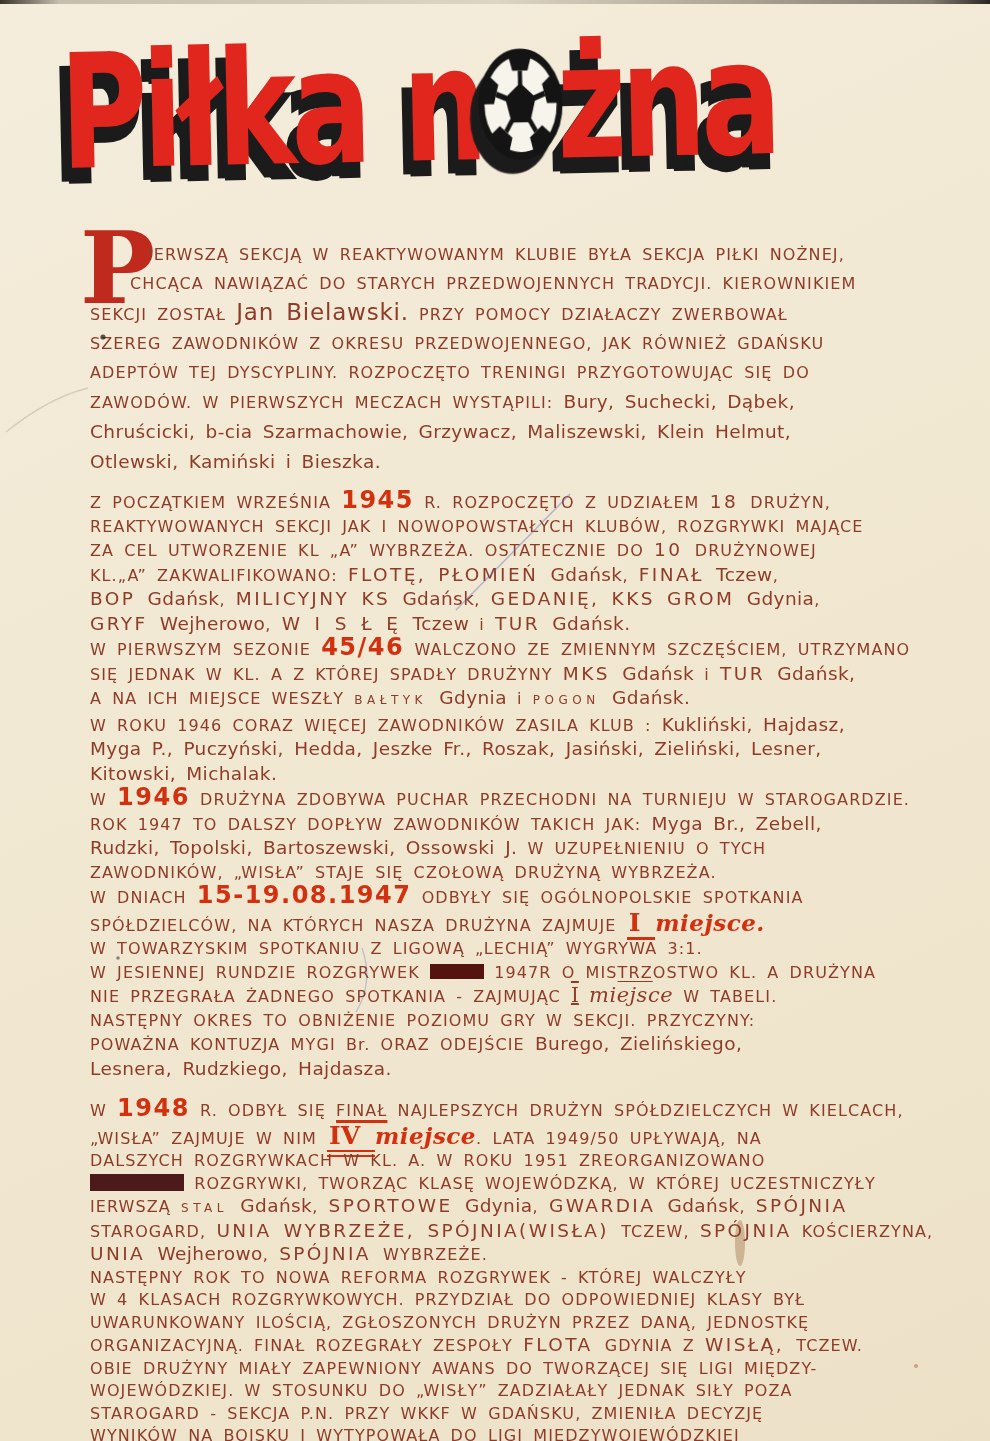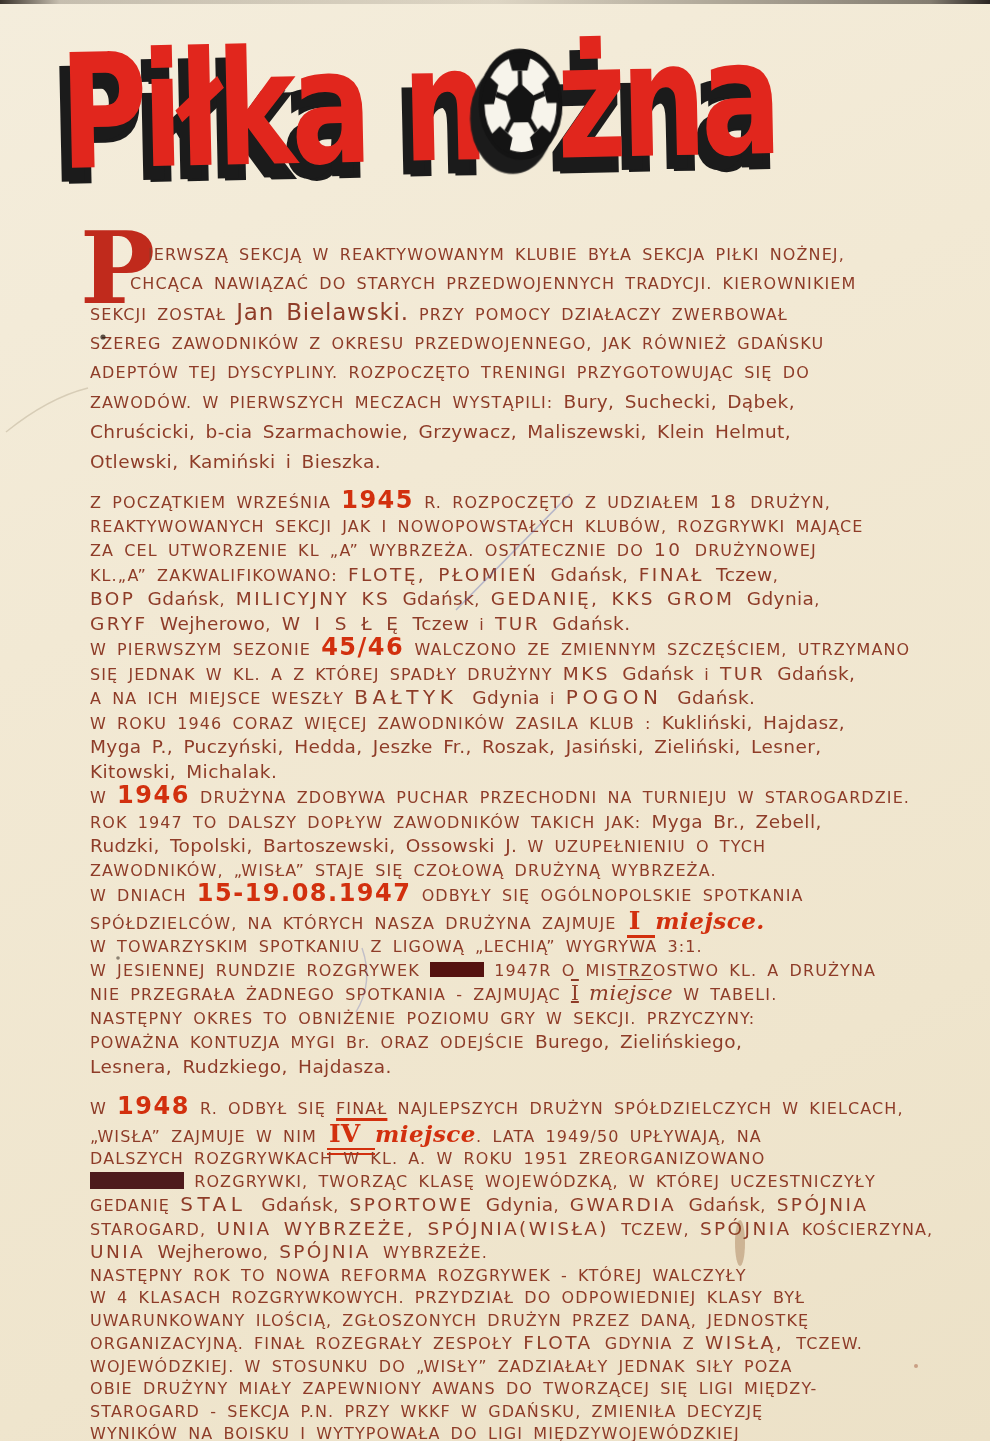--- a/index.html
+++ b/index.html
@@ -46,21 +46,21 @@
   .doc-body{
     position:absolute;left:78px;top:228px;width:860px;
     color:var(--ink);
   }
   .section{margin:12px;}
   .line{white-space:nowrap;word-spacing:4px;}
   .seg-n  {font-size:16px;letter-spacing:1.1px;}
   .seg-m  {font-size:18.5px;letter-spacing:.4px;}
   .seg-mb {font-size:23px;letter-spacing:.8px;}
   .seg-b  {font-size:18.5px;letter-spacing:2.4px;}
-  .seg-w  {font-size:20px;letter-spacing:4.5px;}
+  .seg-w  {font-size:12px;letter-spacing:4.5px;}
   .seg-r  {color:var(--red);font-size:24px;font-weight:bold;letter-spacing:1.5px;}
   .seg-rc {color:var(--red);font-style:italic;font-weight:bold;font-size:23px;font-family:"DejaVu Serif",serif;letter-spacing:.5px;}
   .seg-rn {color:var(--red);font-family:"DejaVu Serif",serif;font-weight:bold;font-size:25px;border-bottom:3px solid var(--red);padding:0 2px;line-height:1;}
   .seg-rn2{color:var(--red);font-family:"DejaVu Serif",serif;font-weight:bold;font-size:25px;border-bottom:7px double var(--red);padding:0 2px;line-height:1;}
   .seg-dn {font-family:"DejaVu Serif",serif;font-size:20px;text-decoration:underline overline;}
   .seg-dc {font-style:italic;font-family:"DejaVu Serif",serif;font-size:21px;letter-spacing:.5px;}
   .seg-nu {font-size:16px;letter-spacing:1.1px;text-decoration:underline;text-underline-offset:3px;}
   .seg-ru {font-size:16px;letter-spacing:1.1px;text-decoration:underline;text-decoration-color:var(--red);text-decoration-thickness:2.5px;text-underline-offset:4px;}
   .seg-rd1{display:inline-block;width:54px;height:15px;background:#551310;vertical-align:-1px;}
   .seg-rd2{display:inline-block;width:94px;height:17px;background:#4d1a1c;vertical-align:-2px;}
@@ -131,29 +131,29 @@
         <div class="line"><span class="seg-n">NIE PRZEGRAŁA ŻADNEGO SPOTKANIA - ZAJMUJĄC </span><span class="seg-dn">I</span><span class="seg-n"> </span><span class="seg-dc">miejsce</span><span class="seg-n"> W TABELI.</span></div>
         <div class="line"><span class="seg-n">NASTĘPNY OKRES TO OBNIŻENIE POZIOMU GRY W SEKCJI. PRZYCZYNY:</span></div>
         <div class="line"><span class="seg-n">POWAŻNA KONTUZJA MYGI Br. ORAZ ODEJŚCIE </span><span class="seg-m">Burego, Zielińskiego,</span></div>
         <div class="line"><span class="seg-m">Lesnera, Rudzkiego, Hajdasza.</span></div>
       </div>
       <div class="section" style="line-height: 22.5px; margin-top: 16px;">
         <div class="line"><span class="seg-n">W </span><span class="seg-r">1948</span><span class="seg-n"> R. ODBYŁ SIĘ </span><span class="seg-ru">FINAŁ</span><span class="seg-n"> NAJLEPSZYCH DRUŻYN SPÓŁDZIELCZYCH W KIELCACH,</span></div>
         <div class="line"><span class="seg-n">„WISŁA” ZAJMUJE W NIM </span><span class="seg-rn2">IV </span><span class="seg-rc">miejsce</span><span class="seg-n">.  LATA 1949/50 UPŁYWAJĄ, NA</span></div>
         <div class="line"><span class="seg-n">DALSZYCH ROZGRYWKACH W KL. A.  W ROKU 1951 ZREORGANIZOWANO</span></div>
         <div class="line"><span class="seg-rd2"></span><span class="seg-n"> ROZGRYWKI, TWORZĄC KLASĘ WOJEWÓDZKĄ, W KTÓREJ UCZESTNICZYŁY</span></div>
-        <div class="line"><span class="seg-n">GEDANIĘ </span><span class="seg-w">STAL </span><span class="seg-m">Gdańsk</span><span class="seg-n">, </span><span class="seg-b">SPORTOWE </span><span class="seg-m">Gdynia</span><span class="seg-n">, </span><span class="seg-b">GWARDIA </span><span class="seg-m">Gdańsk</span><span class="seg-n">, </span><span class="seg-b">SPÓJNIA</span></div>
+        <div class="line"><span class="seg-n">IERWSZĄ </span><span class="seg-w">STAL </span><span class="seg-m">Gdańsk</span><span class="seg-n">, </span><span class="seg-b">SPORTOWE </span><span class="seg-m">Gdynia</span><span class="seg-n">, </span><span class="seg-b">GWARDIA </span><span class="seg-m">Gdańsk</span><span class="seg-n">, </span><span class="seg-b">SPÓJNIA</span></div>
         <div class="line"><span class="seg-n">STAROGARD, </span><span class="seg-b">UNIA WYBRZEŻE, SPÓJNIA(WISŁA) </span><span class="seg-n">TCZEW, </span><span class="seg-b">SPÓJNIA</span><span class="seg-n"> KOŚCIERZYNA,</span></div>
         <div class="line"><span class="seg-b">UNIA </span><span class="seg-m">Wejherowo</span><span class="seg-n">, </span><span class="seg-b">SPÓJNIA </span><span class="seg-n">WYBRZEŻE.</span></div>
         <div class="line"><span class="seg-n">NASTĘPNY ROK TO NOWA REFORMA ROZGRYWEK - KTÓREJ WALCZYŁY</span></div>
         <div class="line"><span class="seg-n">W 4 KLASACH ROZGRYWKOWYCH. PRZYDZIAŁ DO ODPOWIEDNIEJ KLASY BYŁ</span></div>
         <div class="line"><span class="seg-n">UWARUNKOWANY ILOŚCIĄ, ZGŁOSZONYCH DRUŻYN PRZEZ DANĄ, JEDNOSTKĘ</span></div>
         <div class="line"><span class="seg-n">ORGANIZACYJNĄ. FINAŁ ROZEGRAŁY ZESPOŁY </span><span class="seg-b">FLOTA </span><span class="seg-n">GDYNIA Z </span><span class="seg-b">WISŁĄ, </span><span class="seg-n">TCZEW.</span></div>
+        <div class="line"><span class="seg-n">OBIE DRUŻYNY MIAŁY ZAPEWNIONY AWANS DO TWORZĄCEJ SIĘ LIGI MIĘDZY-</span></div>
         <div class="line"><span class="seg-n">WOJEWÓDZKIEJ. W STOSUNKU DO „WISŁY” ZADZIAŁAŁY JEDNAK SIŁY POZA</span></div>
-        <div class="line"><span class="seg-n">OBIE DRUŻYNY MIAŁY ZAPEWNIONY AWANS DO TWORZĄCEJ SIĘ LIGI MIĘDZY-</span></div>
         <div class="line"><span class="seg-n">STAROGARD - SEKCJA P.N. PRZY WKKF W GDAŃSKU, ZMIENIŁA DECYZJĘ</span></div>
         <div class="line"><span class="seg-n">WYNIKÓW NA BOISKU I WYTYPOWAŁA DO LIGI MIĘDZYWOJEWÓDZKIEJ</span></div>
         <div class="line"><span class="seg-n">DRUŻYNĘ </span><span class="seg-w">GWARDII </span><span class="seg-m">Gdańsk.</span></div>
       </div>
     </div>
 
   <svg class="artifacts" width="990" height="1441" viewBox="0 0 990 1441" aria-hidden="true">
     <line x1="570" y1="494" x2="456" y2="610" stroke="rgba(85,100,185,0.38)" stroke-width="1.6"></line>
     <path d="M362,948 Q374,982 356,1012" fill="none" stroke="rgba(85,100,185,0.30)" stroke-width="1.4"></path>
     <ellipse cx="740" cy="1243" rx="5" ry="23" fill="rgba(128,70,24,0.30)"></ellipse>

